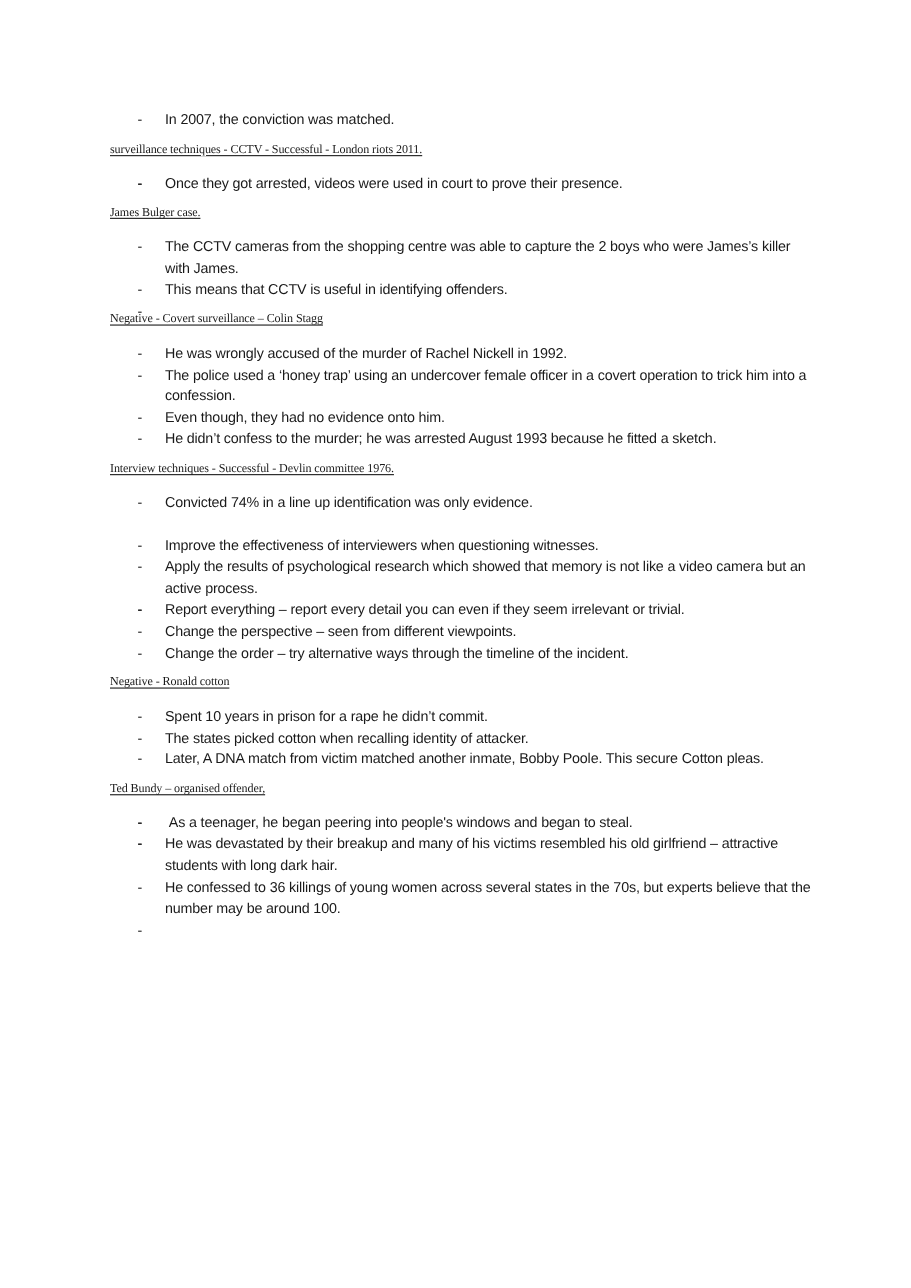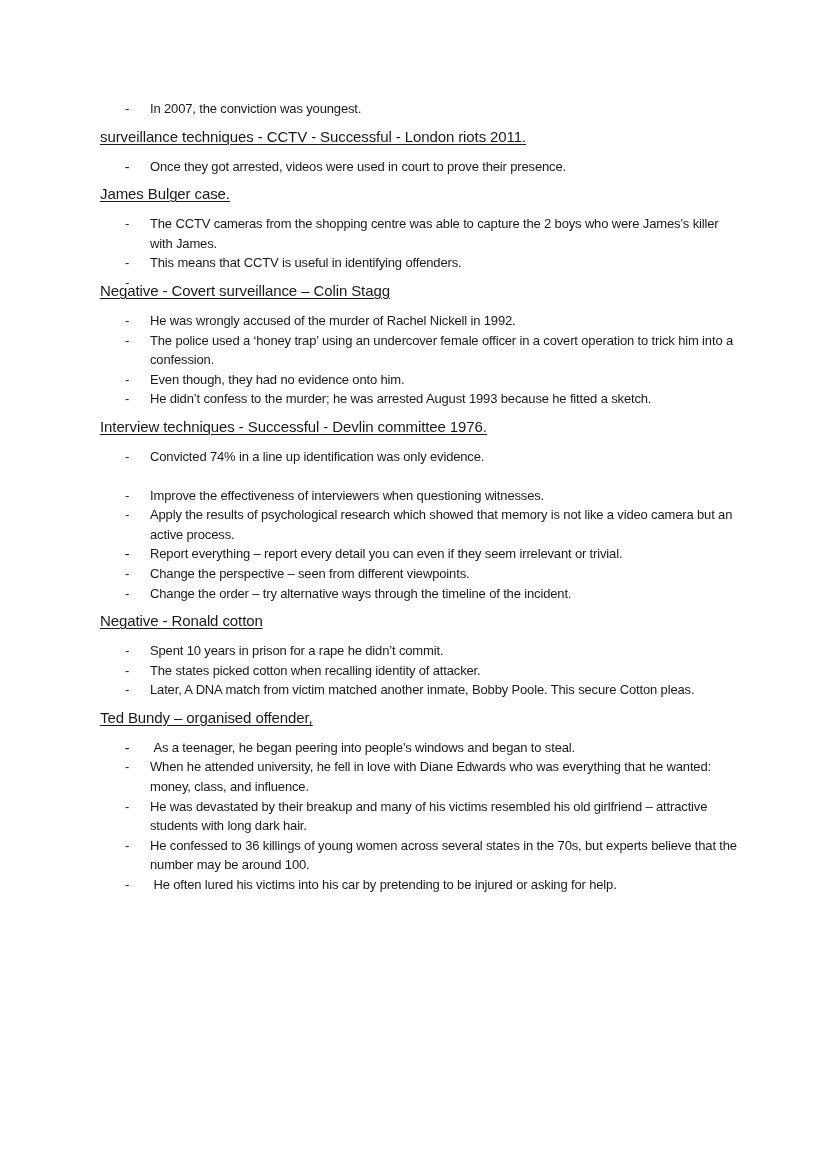--- a/index.html
+++ b/index.html
@@ -29,23 +29,24 @@
       top: 99px;
       width: 640px;
     }
     .heading {
       text-decoration: underline;
       text-underline-offset: 2px;
       text-decoration-thickness: 1px;
       line-height: 19px;
       margin: 0;
       padding: 0;
-      font-size: 15px;
+      font-size: 11px;
       font-weight: normal;
       letter-spacing: -0.1px;
+      font-family: Liberation Serif, serif;
     }
     ul.bullets {
       list-style: none;
       margin: 0;
       padding: 0;
     }
     ul.bullets li {
       position: relative;
       padding-left: 50px;
       line-height: 19.6px;
@@ -62,21 +63,21 @@
   </style>
 </head>
 <body>
 
 <div class="page">
   <div class="content">
 
     <ul class="bullets">
       <li>
         <span class="dash">-</span>
-        <span>In 2007, the conviction was youngest.</span>
+        <span>In 2007, the conviction was matched.</span>
       </li>
     </ul>
     <div class="gap-after-list"></div>
 
     <div>
       <p class="heading">surveillance techniques - CCTV - Successful - London riots 2011.</p>
       <div class="gap-after-heading"></div>
       <ul class="bullets">
         <li>
           <span class="dash">-</span>
@@ -200,31 +201,29 @@
       <ul class="bullets">
         <li>
           <span class="dash">-</span>
         </li>
         <li>
           <span class="dash">-</span>
           <span style="white-space:pre-wrap"> As a teenager, he began peering into people's windows and began to steal.</span>
         </li>
         <li>
           <span class="dash">-</span>
-          <span>When he attended university, he fell in love with Diane Edwards who was everything that he wanted: money, class, and influence.</span>
         </li>
         <li>
           <span class="dash">-</span>
           <span>He was devastated by their breakup and many of his victims resembled his old girlfriend – attractive students with long dark hair.</span>
         </li>
         <li>
           <span class="dash">-</span>
           <span>He confessed to 36 killings of young women across several states in the 70s, but experts believe that the number may be around 100.</span>
         </li>
         <li>
           <span class="dash">-</span>
-          <span style="white-space:pre-wrap"> He often lured his victims into his car by pretending to be injured or asking for help.</span>
         </li>
       </ul>
     </div>
 
   </div>
 </div>
 
 </body></html>

